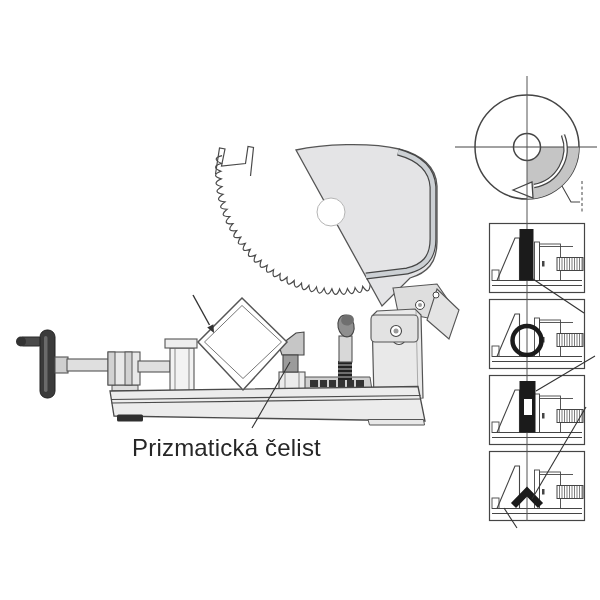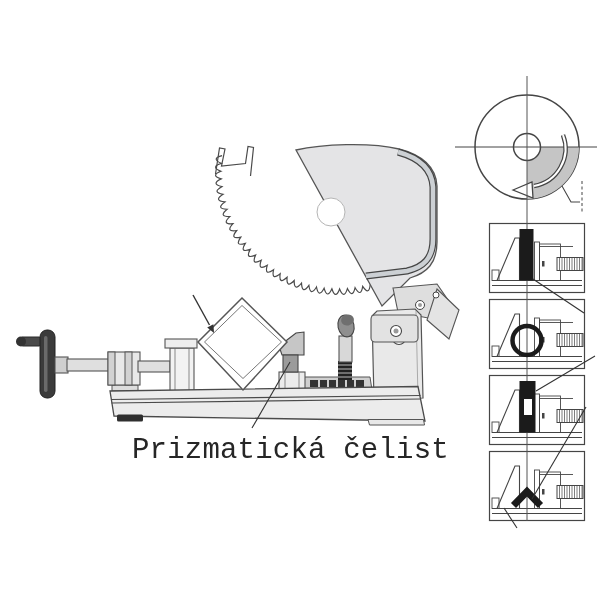--- a/index.html
+++ b/index.html
@@ -4,22 +4,22 @@
 <style>
   :root{
     --c-outline:#454545; --c-label:#262626; --c-bg:#ffffff;
   }
   html,body{margin:0;padding:0;}
   body{width:600px;height:600px;background:var(--c-bg);position:relative;
        font-family:"Liberation Sans",sans-serif;overflow:hidden;}
   #stage{position:absolute;left:0;top:0;width:600px;height:600px;}
   .figure-label{
     position:absolute;left:132px;top:434px;width:220px;
-    font-size:29px;color:var(--c-label);letter-spacing:.2px;
-    font-family:Liberation Mono, monospace;white-space:nowrap;
+    font-size:24px;color:var(--c-label);letter-spacing:.2px;
+    font-family:Liberation Sans, sans-serif;white-space:nowrap;
   }
 </style>
 </head>
 <body>
 
 <svg id="stage" viewBox="0 0 600 600" xmlns="http://www.w3.org/2000/svg">
 
   <defs>
 
     <g id="panel-vise">

